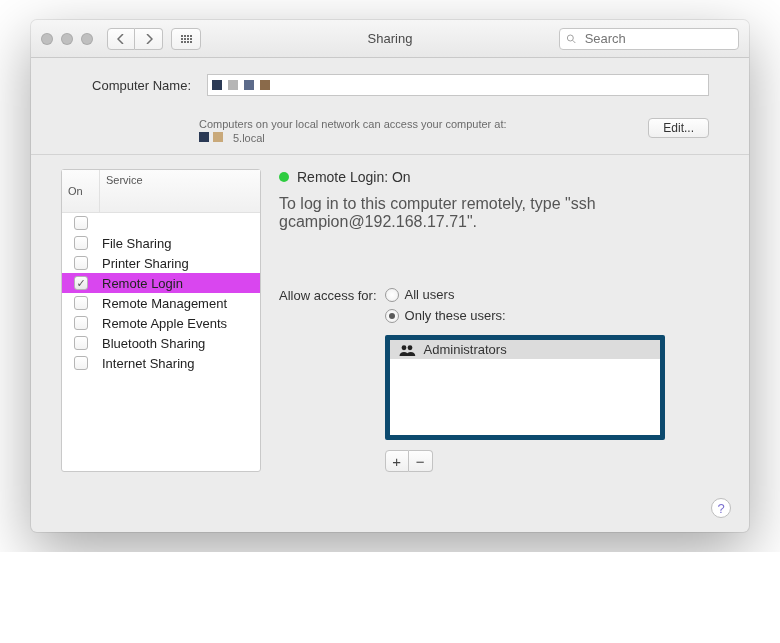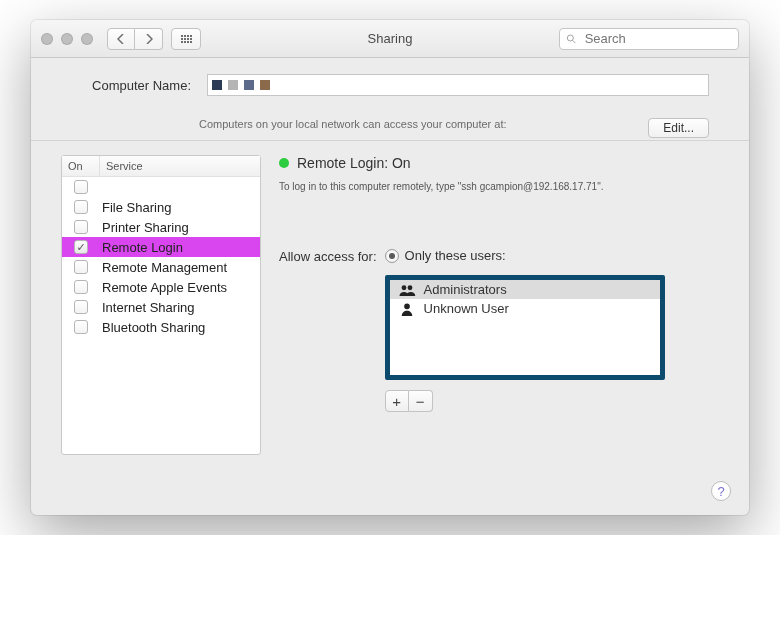--- a/index.html
+++ b/index.html
@@ -98,41 +98,41 @@
     display:flex; padding: 14px 30px 60px; gap: 18px; position:relative;
   }
   .svc-panel {
     width: 200px; background:#fff; border:1px solid #c9c9c9; border-radius:3px;
     min-height: 300px;
   }
   .svc-head {
     display:flex; border-bottom:1px solid #e1e1e1;
     background: linear-gradient(#fcfcfc,#f0f0f0);
   }
-  .svc-head .col-on { width:38px; padding:4px 6px; font-size:11px; color:#555; border-right:1px solid #e1e1e1;}
+  .svc-head .col-on { width:38px; padding:15px 6px; font-size:11px; color:#555; border-right:1px solid #e1e1e1;}
   .svc-head .col-sv { flex:1; padding:4px 6px; font-size:11px; color:#555;}
   .svc-row {
     display:flex; align-items:center; height:20px;
   }
   .svc-row.selected { background:#d946ef;align-items:center; }
   .svc-row .col-on { width:38px; display:flex; align-items:center; justify-content:center;}
   .svc-row .col-sv { flex:1; padding:0 2px; font-size:13px; color:#222; white-space:nowrap; overflow:hidden;}
   .cb {
     width:14px; height:14px; border:1px solid #b5b5b5; border-radius:3px;
     background:linear-gradient(#fff,#f3f3f3);
     display:flex; align-items:center; justify-content:center;
   }
   .cb.checked { background:linear-gradient(#fdfdfd,#e8e8e8); }
   .cb.checked::after { content:"✓"; font-size:11px; color:#555; line-height:1;}
   
   .detail { flex:1; }
   .status { display:flex; align-items:center; gap:8px; }
   .dot { width:10px; height:10px; border-radius:50%; background:#2ecc40; }
   .status-text { font-size:14px; color:#333; }
-  .hint { margin-top:10px; font-size:10px; color:#555; }
+  .hint { margin-top:10px; font-size:16px; color:#555; }
   .access { margin-top: 56px; display:flex; align-items:flex-start; gap:8px; }
   .access-label { font-size:13px; color:#333; padding-top:1px; }
   .radios { display:flex; flex-direction:column; gap:6px; }
   .radio-row { display:flex; align-items:center; gap:6px; font-size:13px; color:#333;}
   .radio {
     width:14px; height:14px; border:1px solid #9a9a9a; border-radius:50%;
     background:radial-gradient(#fff,#eee);
     display:flex; align-items:center; justify-content:center;
   }
   .radio.sel::after { content:""; width:6px; height:6px; border-radius:50%; background:#5a5a5a;}
@@ -213,20 +213,24 @@
       <label>Computer Name:</label>
       <div class="namebox" id="namebox">
           <span class="swatch" style="background: rgb(43, 58, 85);"></span>
           <span class="swatch" style="background: rgb(181, 181, 181);"></span>
           <span class="swatch" style="background: rgb(92, 107, 138);"></span>
           <span class="swatch" style="background: rgb(138, 106, 74);"></span>
         </div>
     </div>
     <div class="row-desc">
       <div>Computers on your local network can access your computer at:</div>
+      <div class="line2">
+        <span id="desc-swatches"><span class="swatch" style="background: rgb(43, 58, 85); margin-right: 4px;"></span><span class="swatch" style="background: rgb(201, 169, 122); margin-right: 4px;"></span></span>
+        <span>5.local</span>
+      </div>
       <button class="editbtn">Edit...</button>
     </div>
   </div>
 
   <div class="lower">
 
     <div class="svc-panel">
       <div class="svc-head">
         <div class="col-on">On</div>
         <div class="col-sv">Service</div>
@@ -264,70 +268,63 @@
           <div class="svc-row">
             <div class="col-on">
               <span class="cb"></span>
             </div>
             <div class="col-sv">Remote Apple Events</div>
           </div>
           <div class="svc-row">
             <div class="col-on">
               <span class="cb"></span>
             </div>
+            <div class="col-sv">Bluetooth Sharing</div>
+          </div>
+          <div class="svc-row">
+            <div class="col-on">
+              <span class="cb"></span>
+            </div>
             <div class="col-sv">Internet Sharing</div>
-          </div>
-          <div class="svc-row">
-            <div class="col-on">
-              <span class="cb"></span>
-            </div>
-            <div class="col-sv">Bluetooth Sharing</div>
           </div>
         </div>
     </div>
 
     <div class="detail">
       <div class="status">
         <span class="dot"></span>
         <span class="status-text">Remote Login: On</span>
       </div>
       <div class="hint">To log in to this computer remotely, type "ssh gcampion@192.168.17.71".</div>
 
       <div class="access">
         <div class="access-label">Allow access for:</div>
         <div class="radios">
+          <div class="radio-row">
+            <span class="radio" id="radio-all"></span>
+            <span>All users</span>
+          </div>
           <div class="radio-row">
             <span class="radio sel" id="radio-only"></span>
             <span>Only these users:</span>
           </div>
           <div class="userlist" id="userlist">
               <div class="user-row sel">
                 <span class="silhouette">
                   <svg viewBox="0 0 24 16">
                     <g fill="#222">
                       <circle cx="8" cy="5" r="3.2"></circle>
                       <path d="M2 16c0-3.5 2.7-5.5 6-5.5s6 2 6 5.5z"></path>
                       <circle cx="16" cy="5" r="3.2"></circle>
                       <path d="M11 16c0-3.5 2.7-5.5 6-5.5s6 2 6 5.5z"></path>
                     </g>
                   </svg>
                 </span>
                 <span>Administrators</span>
               </div>
-              <div class="user-row">
-                <span class="silhouette">
-                  <svg viewBox="0 0 16 16">
-                    <g fill="#222">
-                      <circle cx="8" cy="5" r="3.2"></circle>
-                      <path d="M2 16c0-3.8 2.7-6 6-6s6 2.2 6 6z"></path>
-                    </g>
-                  </svg>
-                </span>
-                <span>Unknown User</span>
-              </div>
             </div>
           <div class="list-btns">
             <div class="sqbtn">+</div>
             <div class="sqbtn">−</div>
           </div>
         </div>
       </div>
     </div>
 
     <div class="help">?</div>

